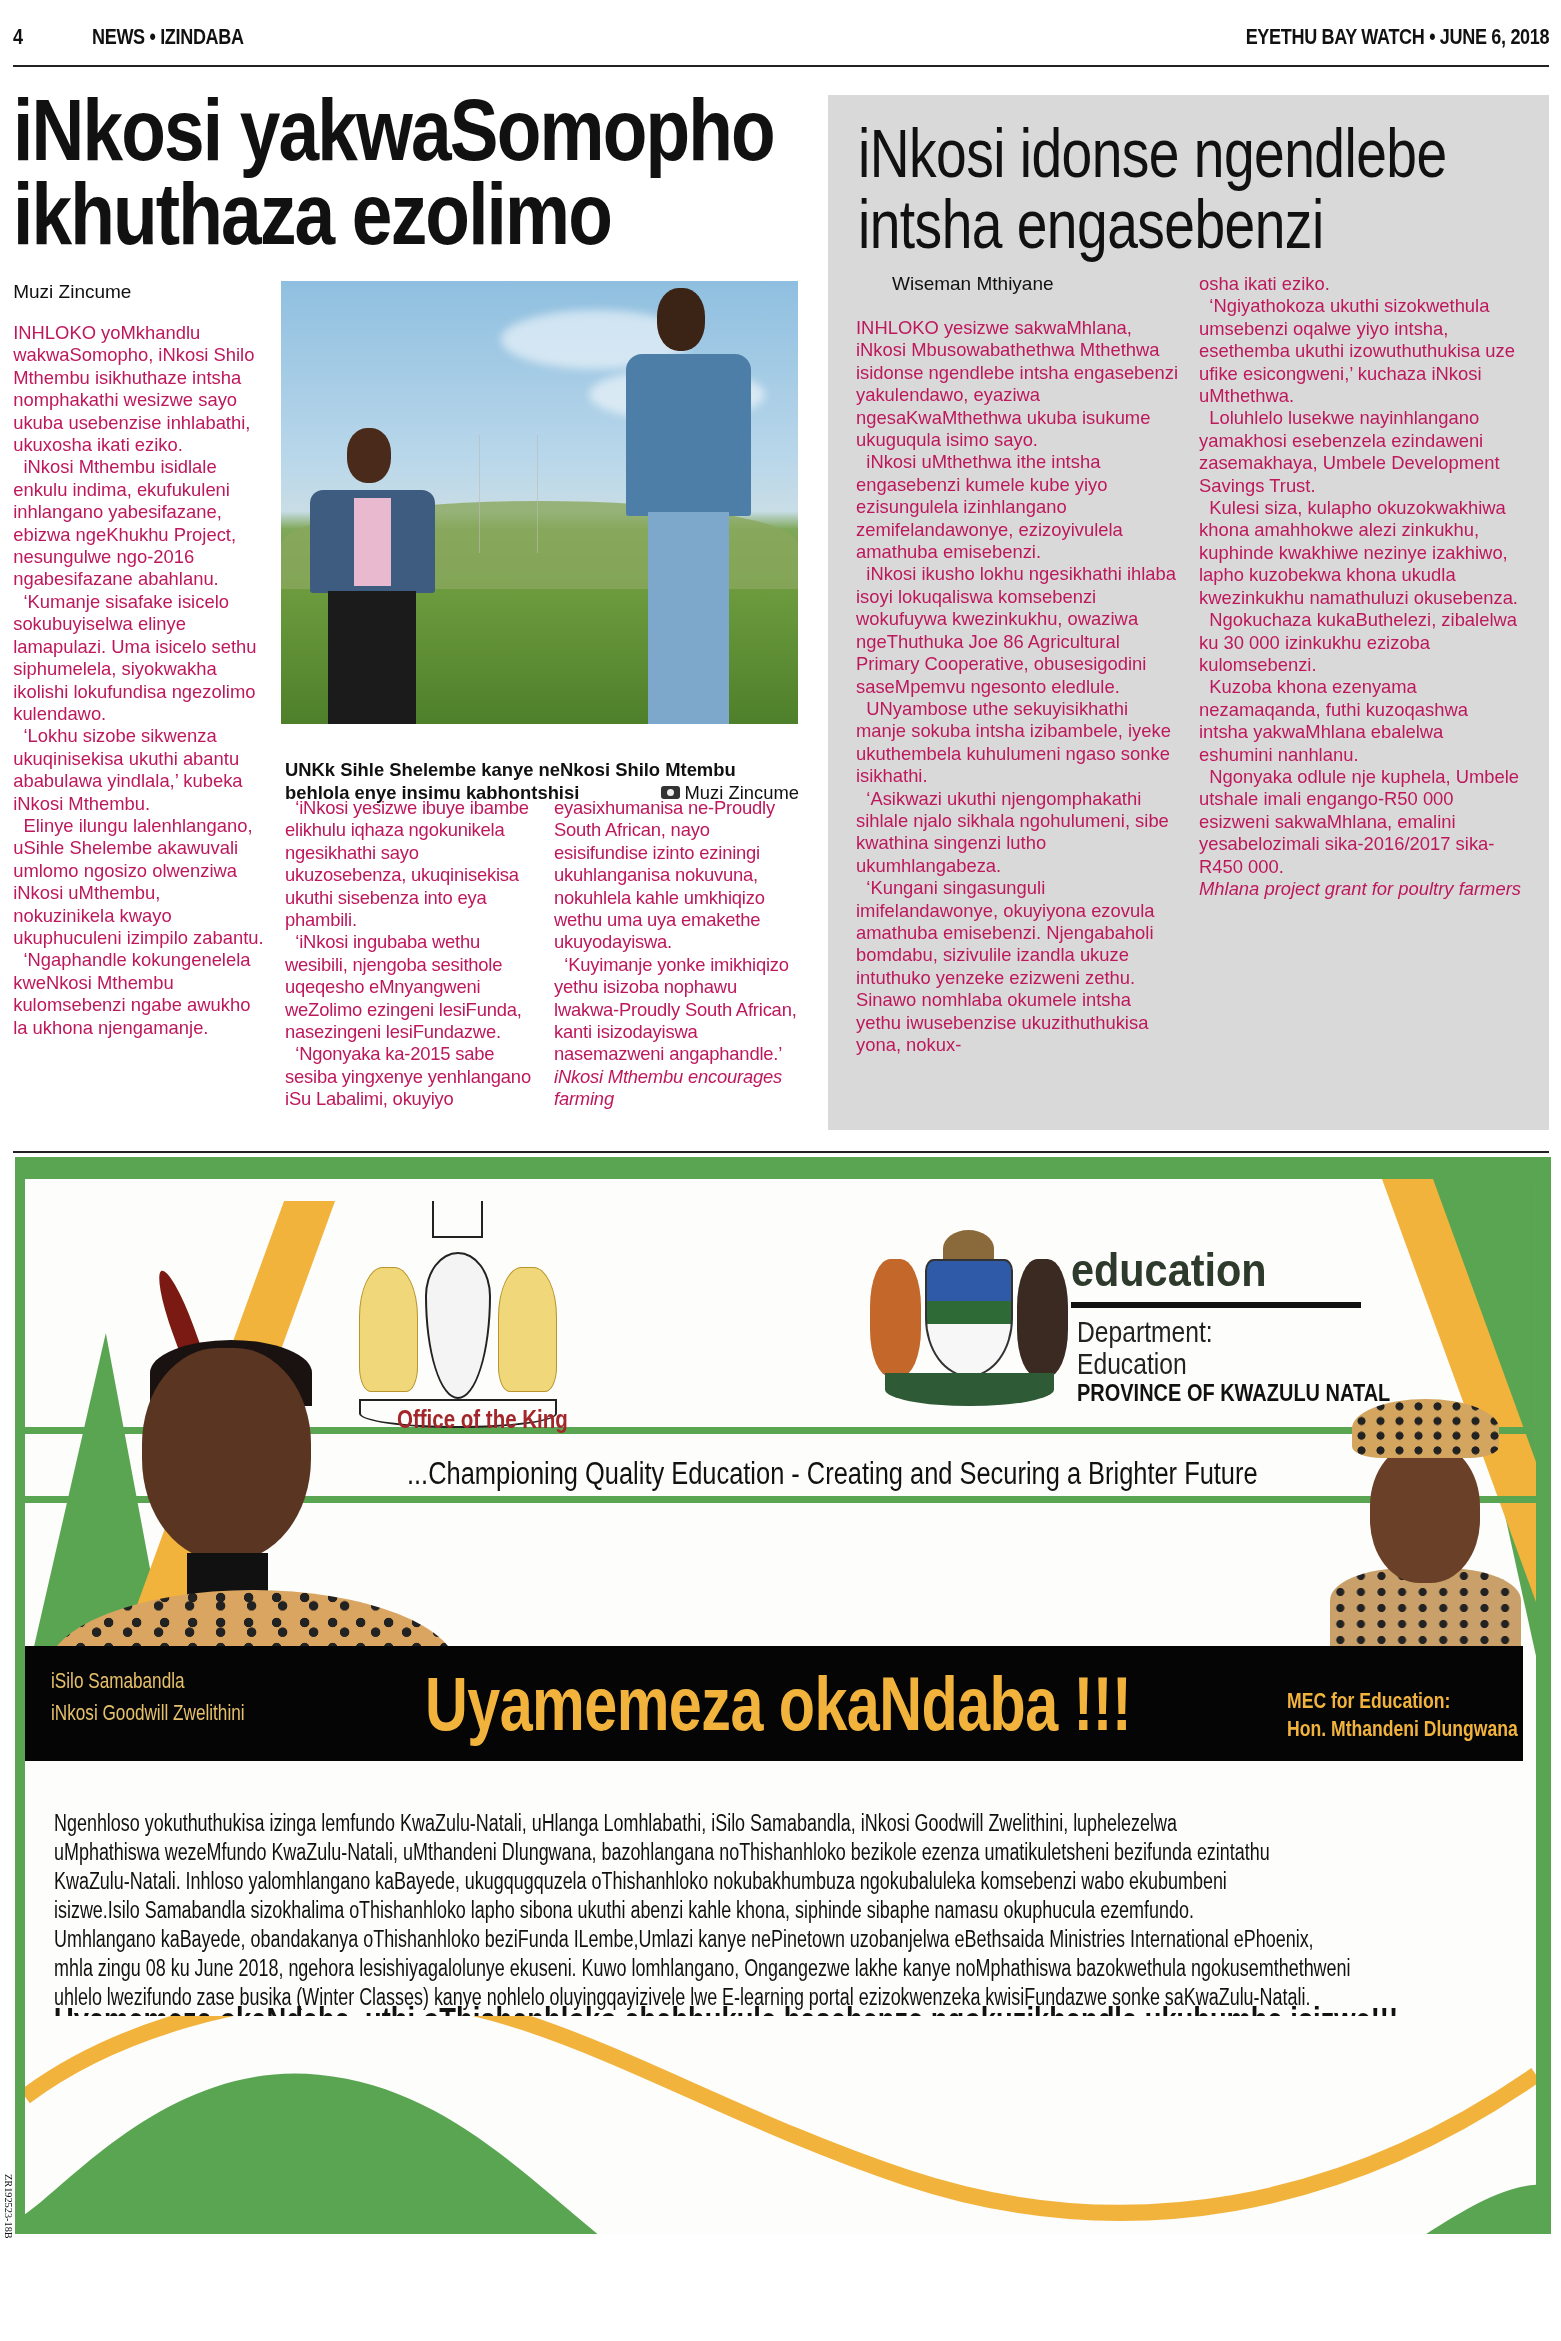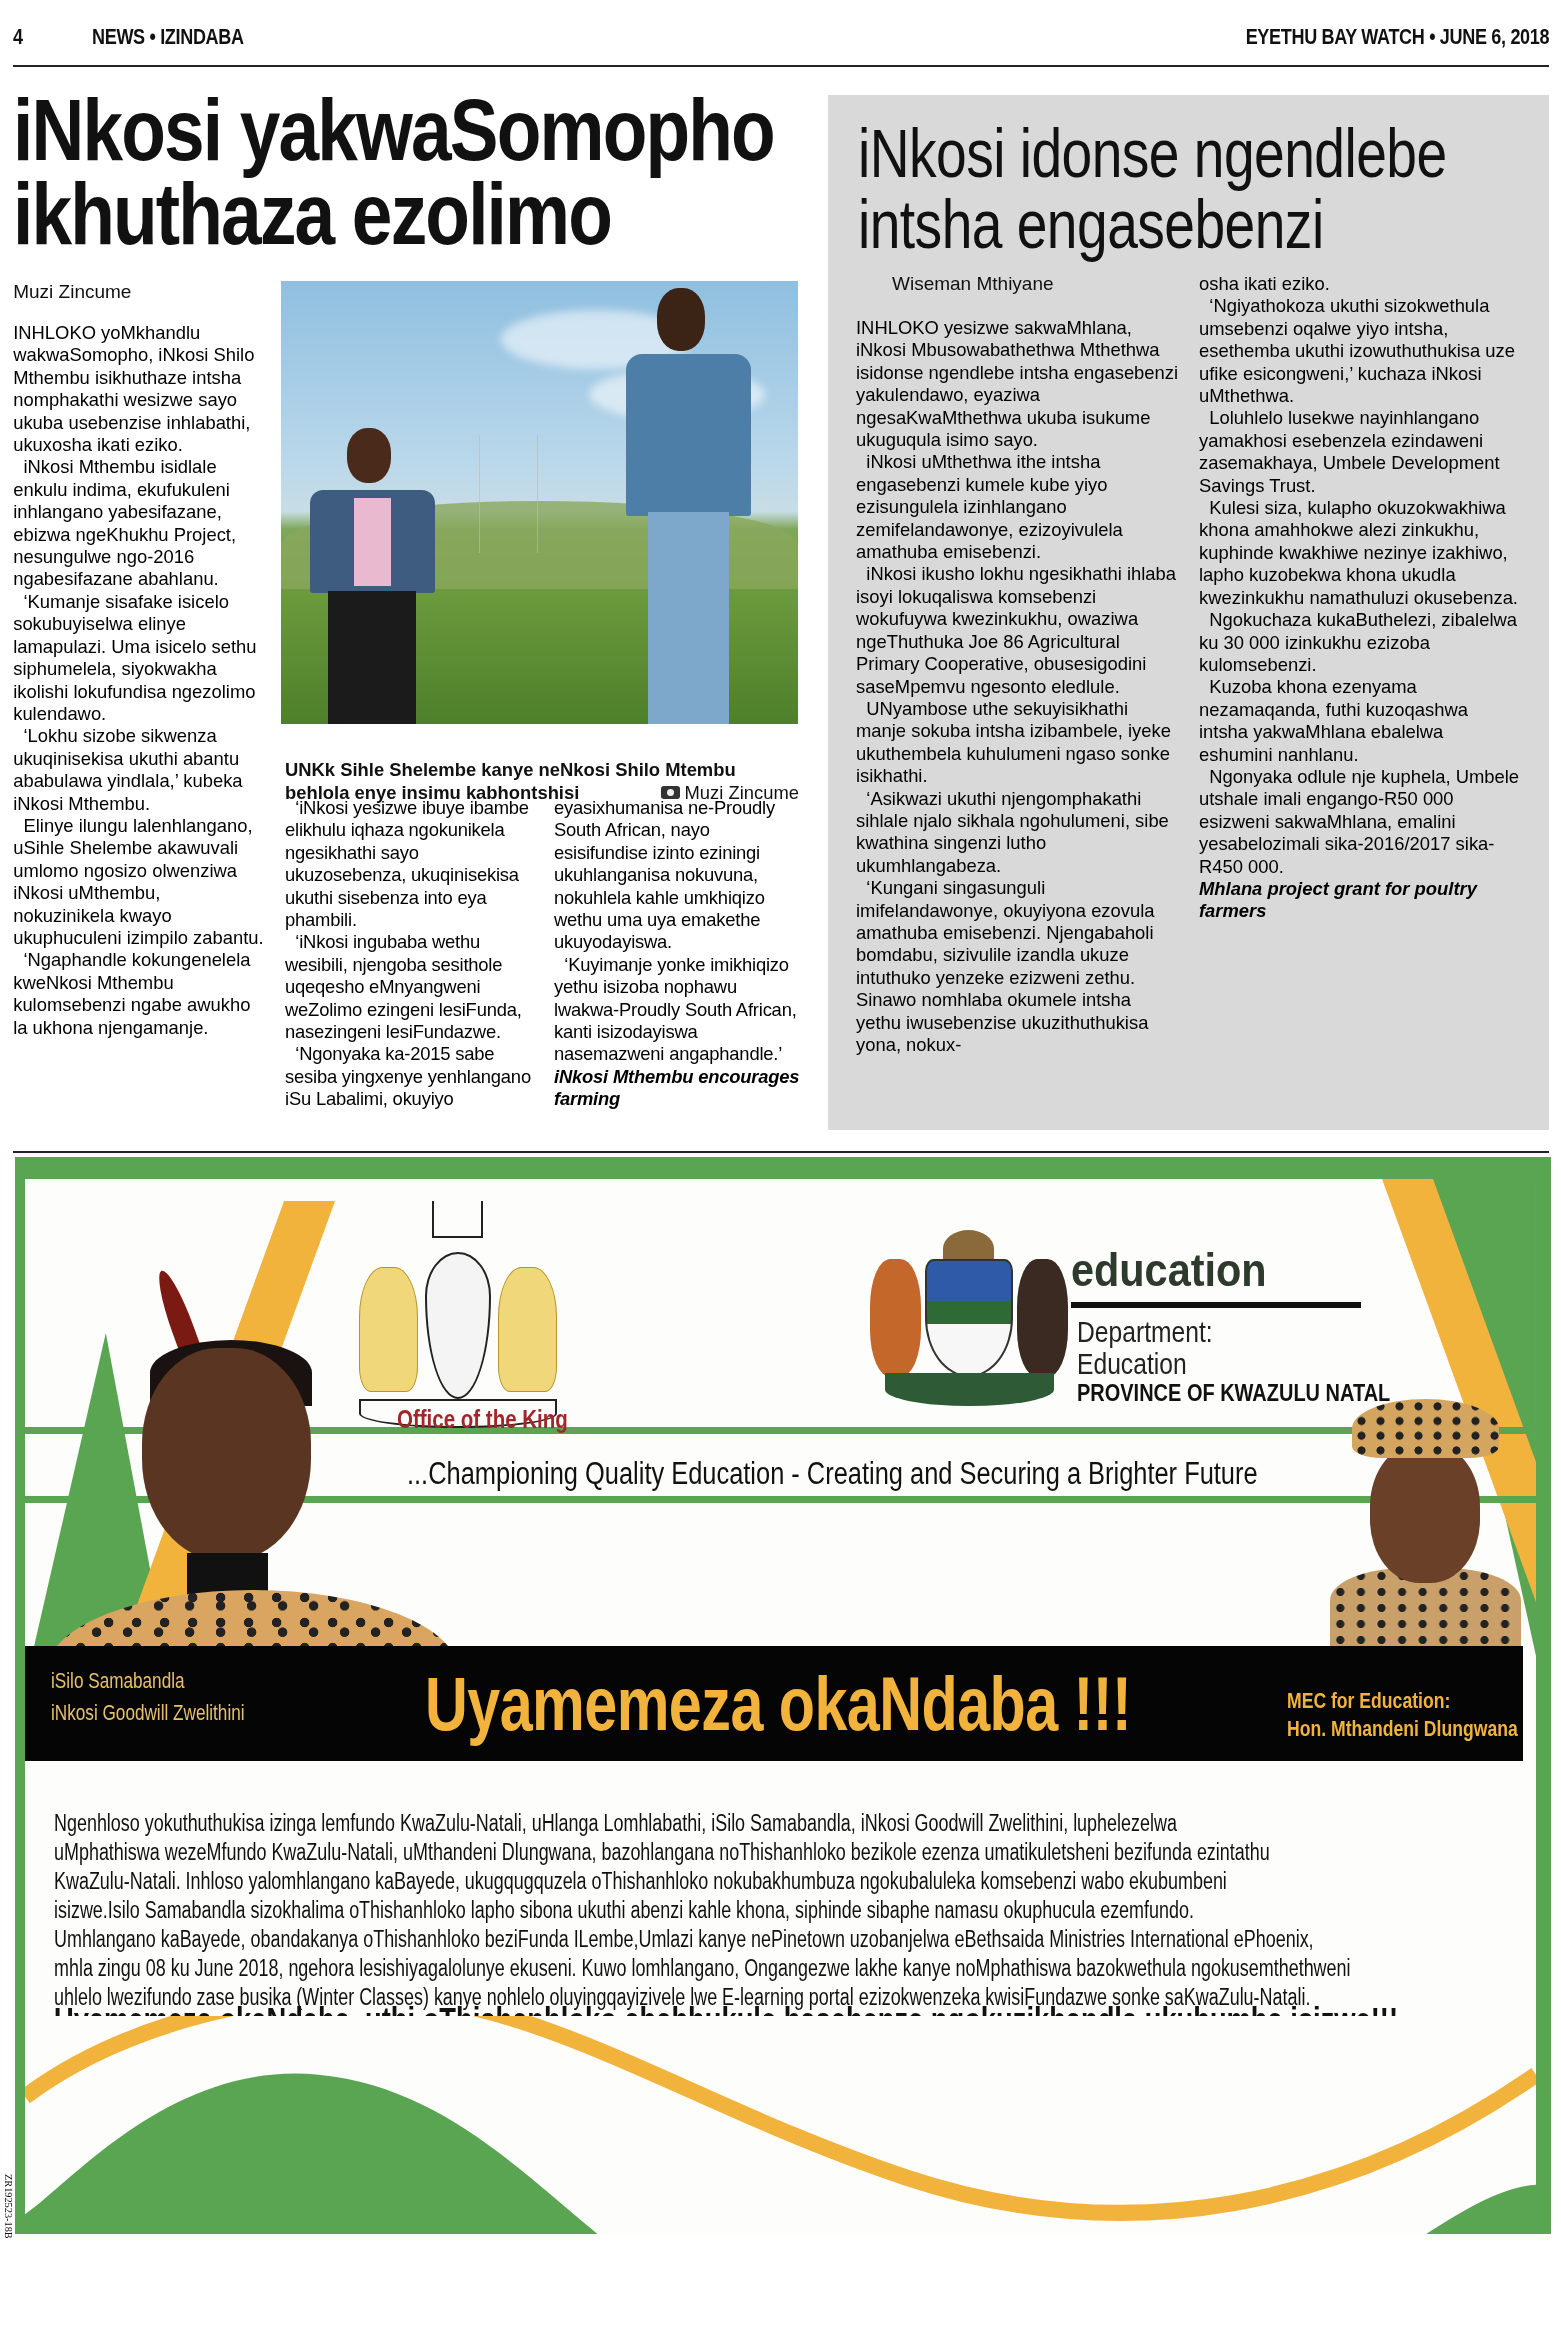--- a/index.html
+++ b/index.html
@@ -11,21 +11,21 @@
   .masthead .page-no { position: absolute; left: 0; top: 0; font: bold 22px/1 "Liberation Sans", sans-serif; transform: scaleX(0.82); transform-origin: left; }
   .masthead .section { position: absolute; left: 79px; top: 0; font: bold 22px/1 "Liberation Sans", sans-serif; transform: scaleX(0.82); transform-origin: left; letter-spacing: -0.4px; }
   .masthead .pub { position: absolute; right: 0; top: 0; font: bold 22px/1 "Liberation Sans", sans-serif; transform: scaleX(0.82); transform-origin: right; letter-spacing: -0.4px; white-space: nowrap; }
   .rule-top { position: absolute; left: 13.2px; top: 65px; width: 1536px; height: 2.2px; background: #222; }
 
   
   .headline-left { position: absolute; left: 13.2px; top: 88px; width: 793px; font: bold 87px/84px "Liberation Sans", sans-serif; letter-spacing: -2.2px; transform: scaleX(0.84); transform-origin: left top; white-space: nowrap; }
   .byline { font: 19px/22px "Liberation Sans", sans-serif; }
   .byline-left { position: absolute; left: 13.2px; top: 281px; }
 
-  .col { position: absolute; font: 18.4px/22.4px "Liberation Sans", sans-serif; color: #000000; }
+  .col { position: absolute; font: 18.4px/22.4px "Liberation Sans", sans-serif; color: #be185d; }
   .col p { text-indent: 0; }
   .col p + p { text-indent: 10.3px; }
   .col1 { left: 13.2px; top: 322px; width: 253px; }
 
   .photo { position: absolute; left: 281px; top: 281px; width: 517px; height: 443px; overflow: hidden; background: linear-gradient(#8fbfe0 0%, #b9d7ea 40%, #c8dde6 52%, #7fa85a 56%, #6c9b3e 70%, #4e7f2a 100%); }
   .photo .cloud { position: absolute; background: rgba(255,255,255,0.55); border-radius: 50%; filter: blur(4.4px); }
   .photo .hill { position: absolute; left: 0; right: 0; top: 220px; height: 88px; background: #8aa85c; border-radius: 50% 50% 0 0; opacity: 0.8; }
   .photo .pylon { position: absolute; left: 198px; top: 154px; width: 59px; height: 118px; border-left: 1.5px solid #bbb; border-right: 1.5px solid #bbb; opacity: 0.6; }
   .person { position: absolute; }
   .woman-body { left: 29px; top: 147px; width: 125px; height: 308px; }
@@ -37,21 +37,21 @@
   .man-body .head { position: absolute; left: 31px; top: 0; width: 48px; height: 63px; background: #3b2416; border-radius: 45%; }
   .man-body .shirt { position: absolute; left: 0; top: 66px; width: 125px; height: 162px; background: #4d7ea8; border-radius: 16px 16px 2.9px 2.9px; }
   .man-body .jeans { position: absolute; left: 22px; top: 224px; width: 81px; height: 213px; background: #7ea7cc; }
 
   .caption { position: absolute; left: 285px; top: 758px; width: 514px; font: bold 18.4px/23px "Liberation Sans", sans-serif; }
   .caption .credit { position: absolute; right: 0; bottom: 0; font-weight: normal; display: flex; align-items: center; gap: 4.4px; }
   .camera-icon { display: inline-block; width: 19px; height: 13.2px; background: #333; border-radius: 2.9px; position: relative; }
   .camera-icon::after { content: ""; position: absolute; left: 5.9px; top: 2.9px; width: 7.3px; height: 7.3px; border-radius: 50%; background: #eee; }
   .col2 { left: 285px; top: 797px; width: 253px; letter-spacing: -0.2px; font-size: 18.4px; }
   .col3 { left: 554px; top: 797px; width: 250px; letter-spacing: -0.2px; font-size: 18.4px; }
-  .kicker { font-weight: bold; font-style: italic; text-indent: 0 !important; }
+  .kicker { font-weight: normal; font-style: italic; text-indent: 0 !important; }
 
   
   .greybox { position: absolute; left: 828px; top: 95px; width: 721px; height: 1035px; background: #d9d9d9; }
   .headline-right { position: absolute; left: 858px; top: 118px; width: 683px; font: 69px/71px "Liberation Sans", sans-serif; transform: scaleX(0.8); transform-origin: left top; letter-spacing: -0.7px; white-space: nowrap; }
   .byline-right { position: absolute; left: 856px; top: 273px; margin-left: 36px; }
   .col4 { left: 856px; top: 317px; width: 323px; }
   .col5 { left: 1199px; top: 273px; width: 323px; }
 
   .rule-mid { position: absolute; left: 13.2px; top: 1151px; width: 1536px; height: 2.2px; background: #222; }
 

